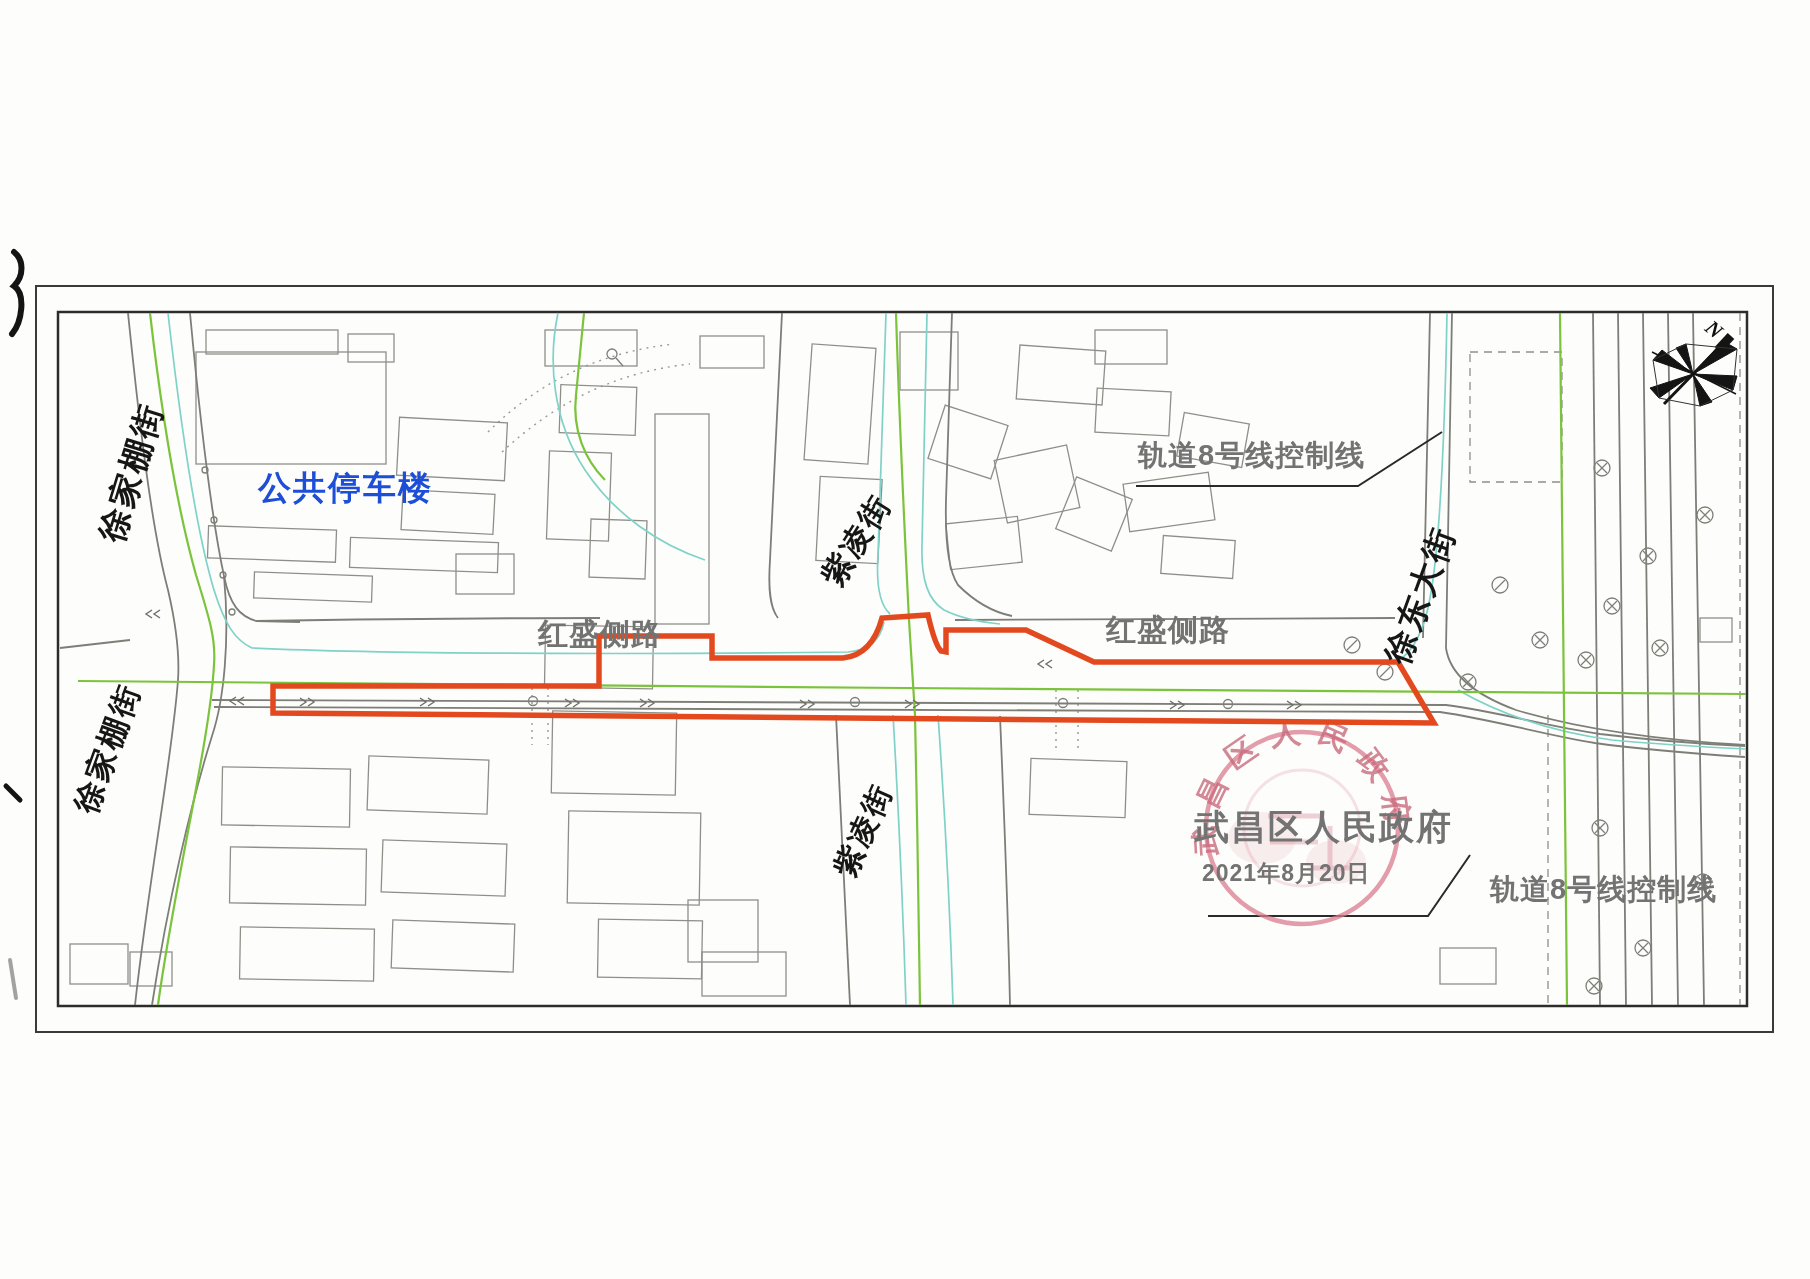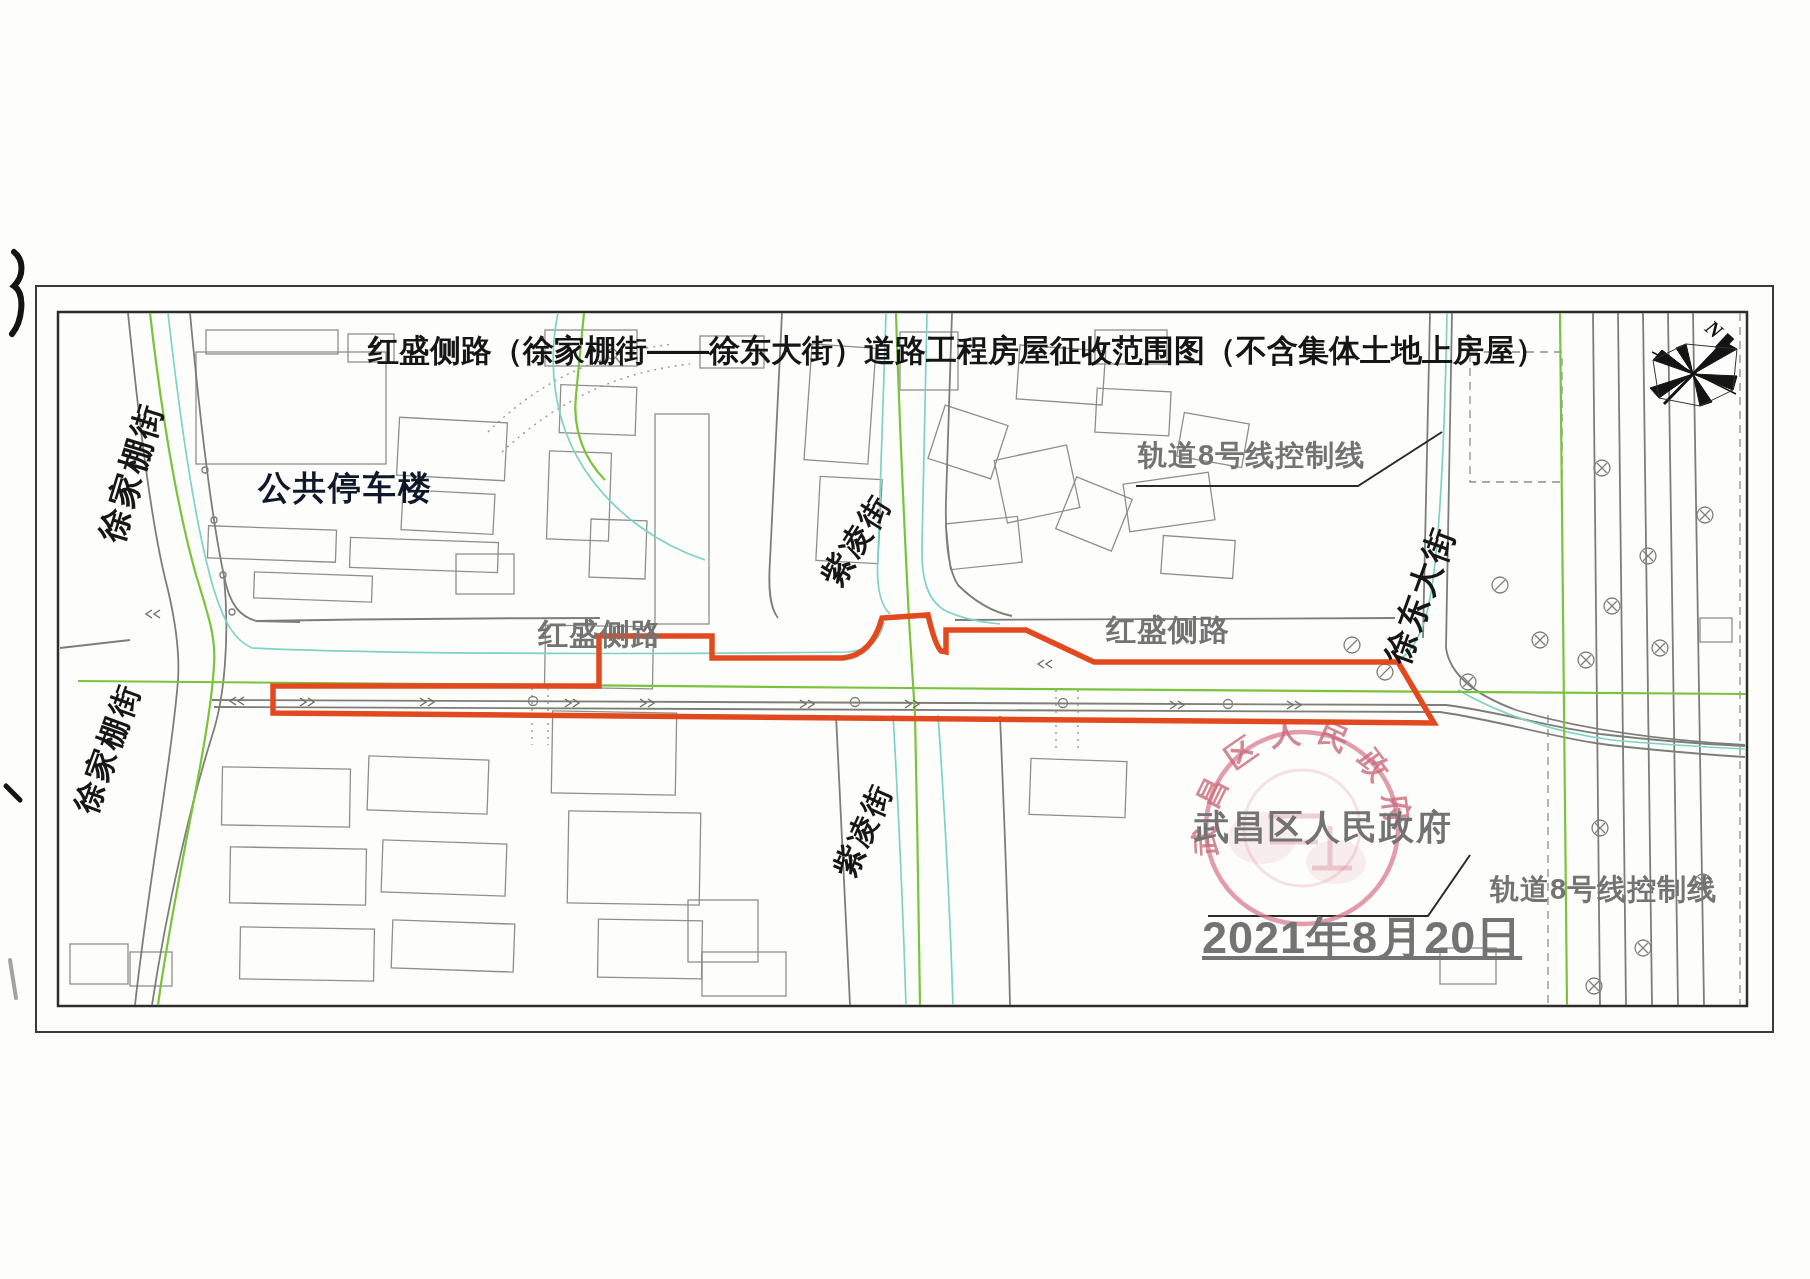--- a/index.html
+++ b/index.html
@@ -2,27 +2,27 @@
 <html><head>
 <meta charset="utf-8">
 <style>
   html,body{margin:0;padding:0;background:#ffffff;}
   .stage{position:relative;width:1810px;height:1279px;background:#fdfdfb;overflow:hidden;
          font-family:"Liberation Sans",sans-serif;}
   svg{position:absolute;left:0;top:0;}
   .lbl{position:absolute;font-weight:bold;color:#737373;white-space:nowrap;letter-spacing:1px;}
   .vlbl{position:absolute;font-weight:bold;color:#161616;white-space:nowrap;letter-spacing:3px;}
   #title-label{left:368px;top:330px;font-size:31px;letter-spacing:0px;color:#151515;}
-  #parking-label{left:258px;top:466px;font-size:33px;color:#0f172a;letter-spacing:2px;}
+  #parking-label{left:258px;top:466px;font-size:33px;color:#1d4ed8;letter-spacing:2px;}
   #hongsheng-left{left:538px;top:614px;font-size:30px;}
   #hongsheng-right{left:1106px;top:610px;font-size:30px;}
   #rail-top{left:1138px;top:436px;font-size:29px;letter-spacing:1px;}
   #rail-bottom{left:1490px;top:870px;font-size:29px;letter-spacing:1px;}
   #gov-authority{left:1194px;top:804px;font-size:35px;letter-spacing:2px;}
-  #gov-date{left:1202px;top:908px;font-size:45px;letter-spacing:1px;text-decoration:underline;}
+  #gov-date{left:1202px;top:858px;font-size:23px;letter-spacing:1px;}
   #xjp-upper{left:132px;top:472px;transform:translate(-50%,-50%) rotate(-73deg);font-size:33px;}
   #xjp-lower{left:108px;top:748px;transform:translate(-50%,-50%) rotate(-70deg);font-size:31px;}
   #zl-upper{left:857px;top:540px;transform:translate(-50%,-50%) rotate(-58deg);font-size:31px;}
   #zl-lower{left:864px;top:830px;transform:translate(-50%,-50%) rotate(-66deg);font-size:30px;}
   #xudong-label{left:1421px;top:595px;transform:translate(-50%,-50%) rotate(-70deg);font-size:33px;}
   #north-n{left:1714px;top:330px;transform:translate(-50%,-50%) rotate(40deg);
            font-size:21px;font-family:"Liberation Serif",serif;font-style:italic;font-weight:bold;color:#111;}
 </style>
 </head>
 <body>
@@ -235,21 +235,20 @@
     <polygon points="1693,374 1737,349 1723,341"></polygon>
     <polygon points="1693,374 1733,390 1737,376"></polygon>
     <polygon points="1693,374 1700,406 1712,402"></polygon>
     <polygon points="1693,374 1659,398 1650,388"></polygon>
     <polygon points="1693,374 1653,360 1662,350"></polygon>
     <polygon points="1693,374 1686,344 1676,348"></polygon>
     <polygon points="1737,349 1733,390 1700,406 1659,398 1653,360 1686,344" fill="none" stroke="#333" stroke-width="1"></polygon>
   </g>
 </svg>
 
-<div class="lbl" id="title-label">红盛侧路（徐家棚街——徐东大街）道路工程房屋征收范围图（不含集体土地上房屋）</div>
 <div class="lbl" id="parking-label">公共停车楼</div>
 <div class="lbl" id="hongsheng-left">红盛侧路</div>
 <div class="lbl" id="hongsheng-right">红盛侧路</div>
 <div class="lbl" id="rail-top">轨道8号线控制线</div>
 <div class="lbl" id="rail-bottom">轨道8号线控制线</div>
 <div class="lbl" id="gov-authority">武昌区人民政府</div>
 <div class="lbl" id="gov-date">2021年8月20日</div>
 <div class="vlbl" id="xjp-upper">徐家棚街</div>
 <div class="vlbl" id="xjp-lower">徐家棚街</div>
 <div class="vlbl" id="zl-upper">紫凌街</div>

